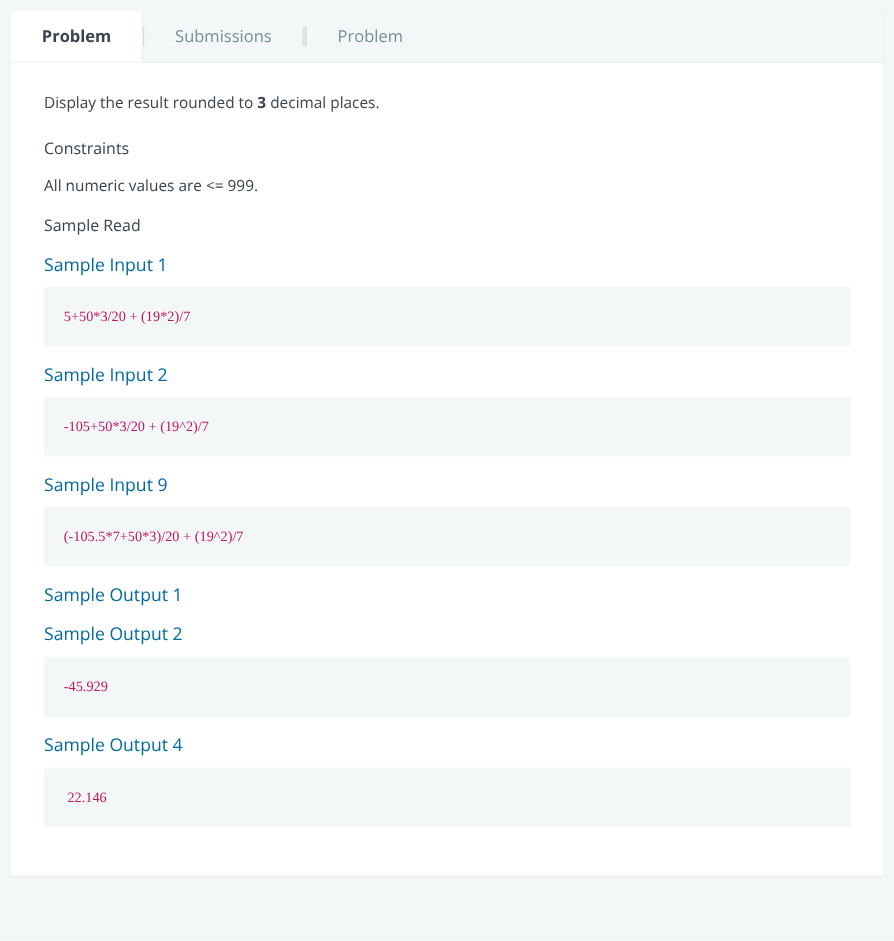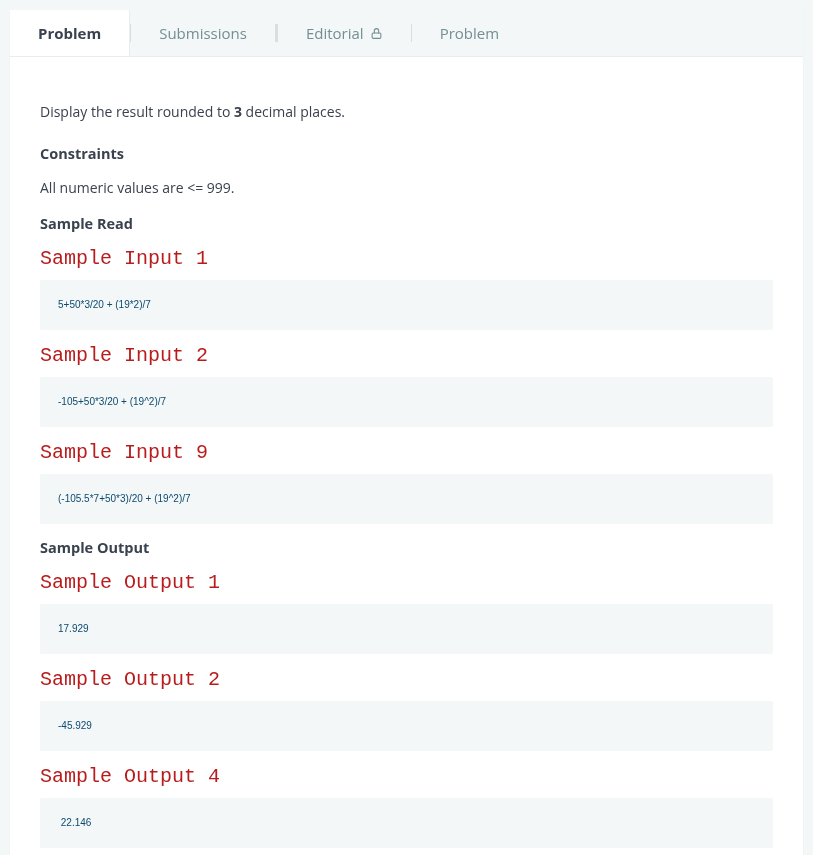--- a/index.html
+++ b/index.html
@@ -67,49 +67,47 @@
     background: #ffffff;
   }
   .content p {
     line-height: 1.9;
     color: #39424e;
     font-size: 14px;
     margin-bottom: 4px;
   }
   .content .rounded-line {
     margin-bottom: 18px;
-    margin-top: 18px;
   }
   .content strong.rounded {
     font-weight: 700;
   }
   .section-heading {
-    font-weight: 700;
+    font-weight: 400;
     font-size: 14.5px;
     color: #39424e;
     margin: 14px 0 12px;
   }
   .plain-text {
     font-size: 14px;
     color: #39424e;
     line-height: 1.8;
     margin-bottom: 12px;
   }
   .label {
-    font-size: 20px;
-    color: #b91c1c;
+    font-size: 16px;
+    color: #0369a1;
     margin: 14px 0 10px;
-    font-family: Liberation Mono, monospace;
   }
   pre.code {
     background: #f3f7f7;
     padding: 18px 18px;
-    font-family: Liberation Sans, sans-serif;
-    font-size: 10px;
-    color: #0c4a6e;
+    font-family: Liberation Serif, serif;
+    font-size: 13px;
+    color: #be185d;
     margin-bottom: 14px;
     border-radius: 2px;
     white-space: pre;
     overflow-x: auto;
     line-height: 1.4;
   }
 </style>
 </head>
 <body>
 
@@ -119,29 +117,20 @@
     <div class="tab active">
       <span>Problem</span>
     </div>
     <div class="tab-sep"></div>
     <div class="tab">
       <span>Submissions</span>
     </div>
     <div class="tab-sep"></div>
     <div class="tab-sep"></div>
     <div class="tab-sep"></div>
-    <div class="tab">
-      <span>Editorial</span>
-      <span class="lock-icon">
-        <svg viewBox="0 0 24 24" fill="none" stroke="#738f93" stroke-width="2" stroke-linecap="round" stroke-linejoin="round">
-          <rect x="4" y="11" width="16" height="10" rx="2"></rect>
-          <path d="M8 11V7a4 4 0 0 1 8 0v4"></path>
-        </svg>
-      </span>
-    </div>
     <div class="tab-sep"></div>
     <div class="tab">
       <span>Problem</span>
     </div>
   </div>
 
   <div class="content">
 
     <p class="rounded-line">
       <span>Display the result rounded to </span><strong class="rounded">3</strong><span> decimal places.</span>
@@ -154,24 +143,22 @@
 
     <div class="label">Sample Input 1</div>
     <pre class="code">5+50*3/20 + (19*2)/7</pre>
 
     <div class="label">Sample Input 2</div>
     <pre class="code">-105+50*3/20 + (19^2)/7</pre>
 
     <div class="label">Sample Input 9</div>
     <pre class="code">(-105.5*7+50*3)/20 + (19^2)/7</pre>
 
-    <div class="section-heading">Sample Output</div>
 
     <div class="label">Sample Output 1</div>
-    <pre class="code">17.929</pre>
 
     <div class="label">Sample Output 2</div>
     <pre class="code">-45.929</pre>
 
     <div class="label">Sample Output 4</div>
     <pre class="code"> 22.146</pre>
 
   </div>
 </div>
 

